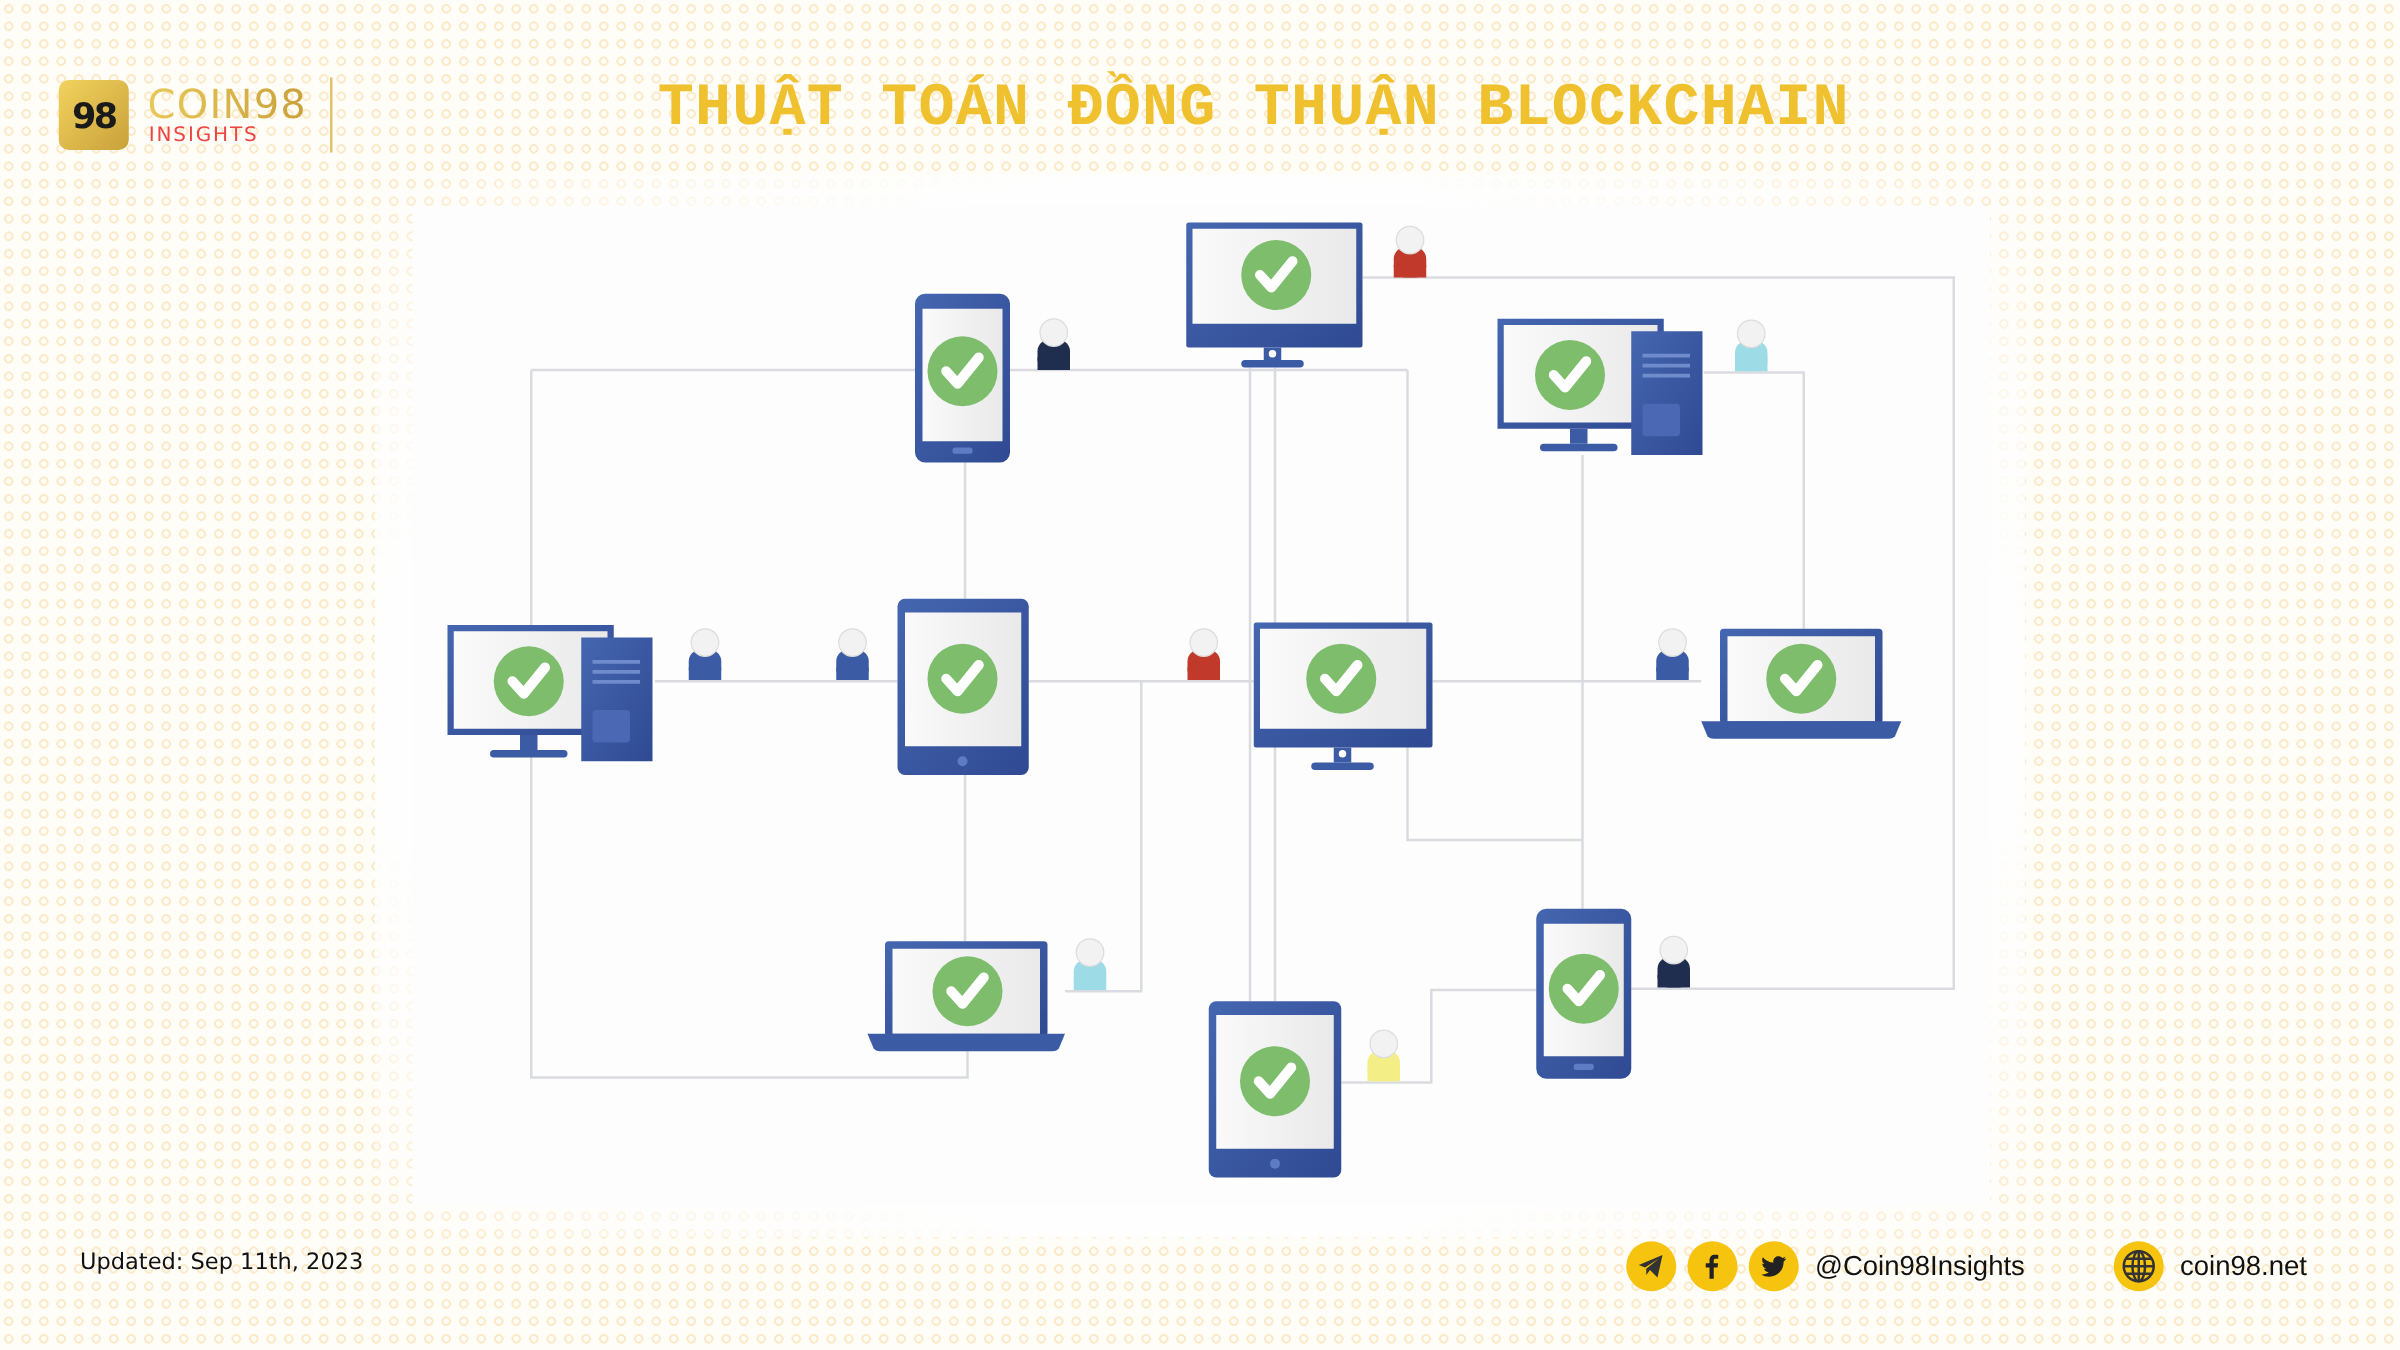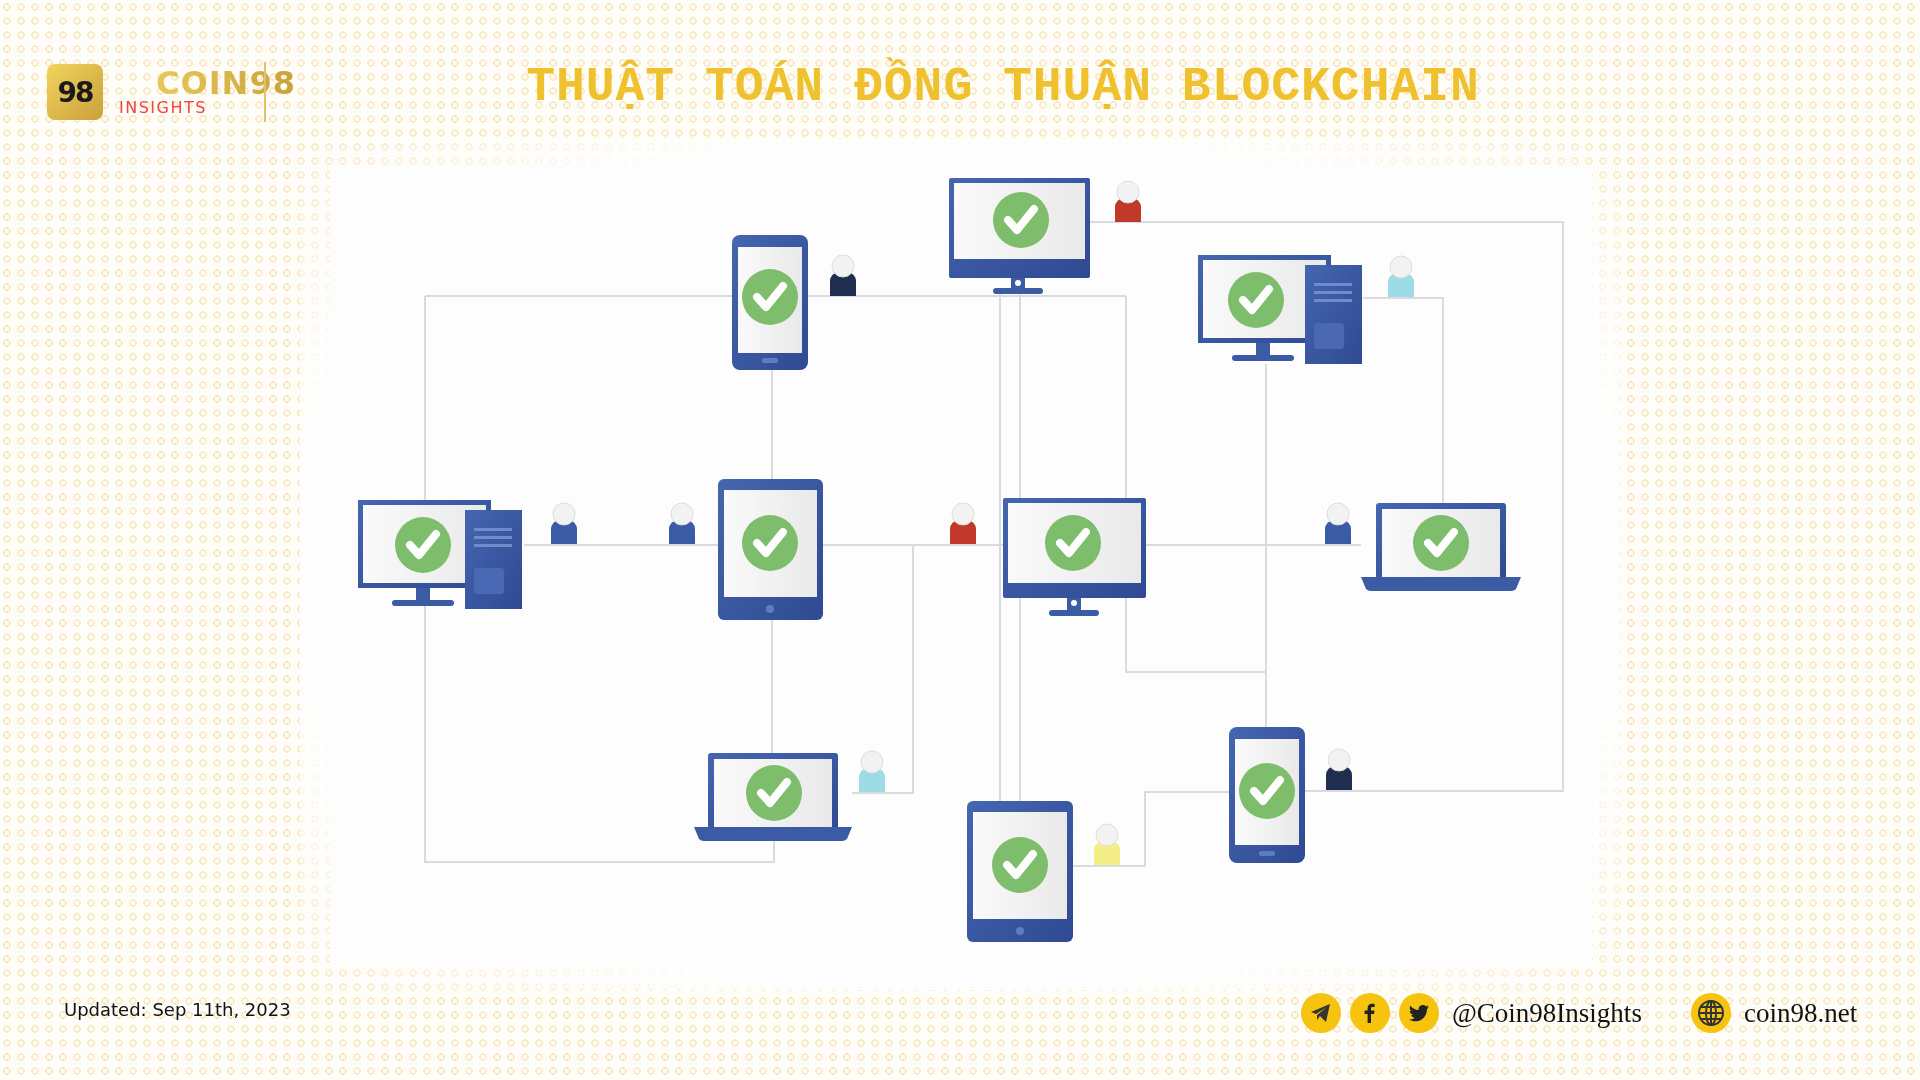--- a/index.html
+++ b/index.html
@@ -4,28 +4,28 @@
 <style>
   html,body{margin:0;padding:0;}
   body{width:1920px;height:1080px;position:relative;overflow:hidden;background:#fffdf8;font-family:"Liberation Sans",sans-serif;}
   .bg{position:absolute;inset:0;
     background-image:radial-gradient(circle, rgba(255,255,255,0) 2px, rgba(247,214,150,0.55) 2.5px, rgba(247,214,150,0.55) 3.5px, rgba(255,255,255,0) 4px);
     background-size:14px 14px;}
   .panel{position:absolute;left:330px;top:165px;width:1262px;height:800px;background:#fdfdfd;}
   .panel-fade{position:absolute;left:300px;top:140px;width:1320px;height:850px;background:radial-gradient(ellipse at center, #fefefe 70%, rgba(254,254,254,0) 100%);}
   .logo-box{position:absolute;left:47px;top:64px;width:56px;height:56px;border-radius:8px;background:linear-gradient(135deg,#f2d35e,#c9a13a);display:flex;align-items:center;justify-content:center;}
   .logo-box span{font-family:"DejaVu Sans",sans-serif;font-weight:bold;font-size:28px;color:#1a1a1a;letter-spacing:-2px;text-align:center;}
-  .brand{position:absolute;left:118px;top:64px;font-size:32px;color:#d6b24a;letter-spacing:1px;font-family:"DejaVu Sans",sans-serif;font-weight:700;background:linear-gradient(90deg,#e8c85a,#c9a13a);-webkit-background-clip:text;color:transparent;margin-left:38px;}
+  .brand{position:absolute;left:118px;top:64px;font-size:32px;color:#d6b24a;letter-spacing:1px;font-family:"DejaVu Sans",sans-serif;font-weight:400;background:linear-gradient(90deg,#e8c85a,#c9a13a);-webkit-background-clip:text;color:transparent;}
   .brand-sub{position:absolute;left:119px;top:98px;font-size:16px;color:#ef4444;letter-spacing:1.5px;font-family:"DejaVu Sans",sans-serif;}
   .divider{position:absolute;left:264px;top:62px;width:2px;height:60px;background:#e3c26a;}
   .title{position:absolute;left:418px;top:60px;width:1170px;text-align:center;font-size:48px;font-weight:bold;color:#f0c12f;letter-spacing:1px;font-family:Liberation Mono, monospace;white-space:nowrap;}
   .updated{position:absolute;left:64px;top:999px;font-size:18px;color:#111;font-family:"DejaVu Sans",sans-serif;}
   .social{position:absolute;top:993px;display:flex;align-items:center;}
   .sicon{width:40px;height:40px;border-radius:50%;background:#f6c30f;display:flex;align-items:center;justify-content:center;margin-right:9px;}
-  .handle{font-size:27px;color:#111;font-family:Liberation Serif, serif;margin-left:4px;}
+  .handle{font-size:22px;color:#111;font-family:Liberation Sans, sans-serif;margin-left:4px;}
   svg.diagram{position:absolute;left:0;top:0;}
 </style>
 </head>
 <body>
 
 <div class="bg"></div>
 <div class="panel-fade"></div>
 <div class="panel"></div>
 
 <div class="logo-box">

